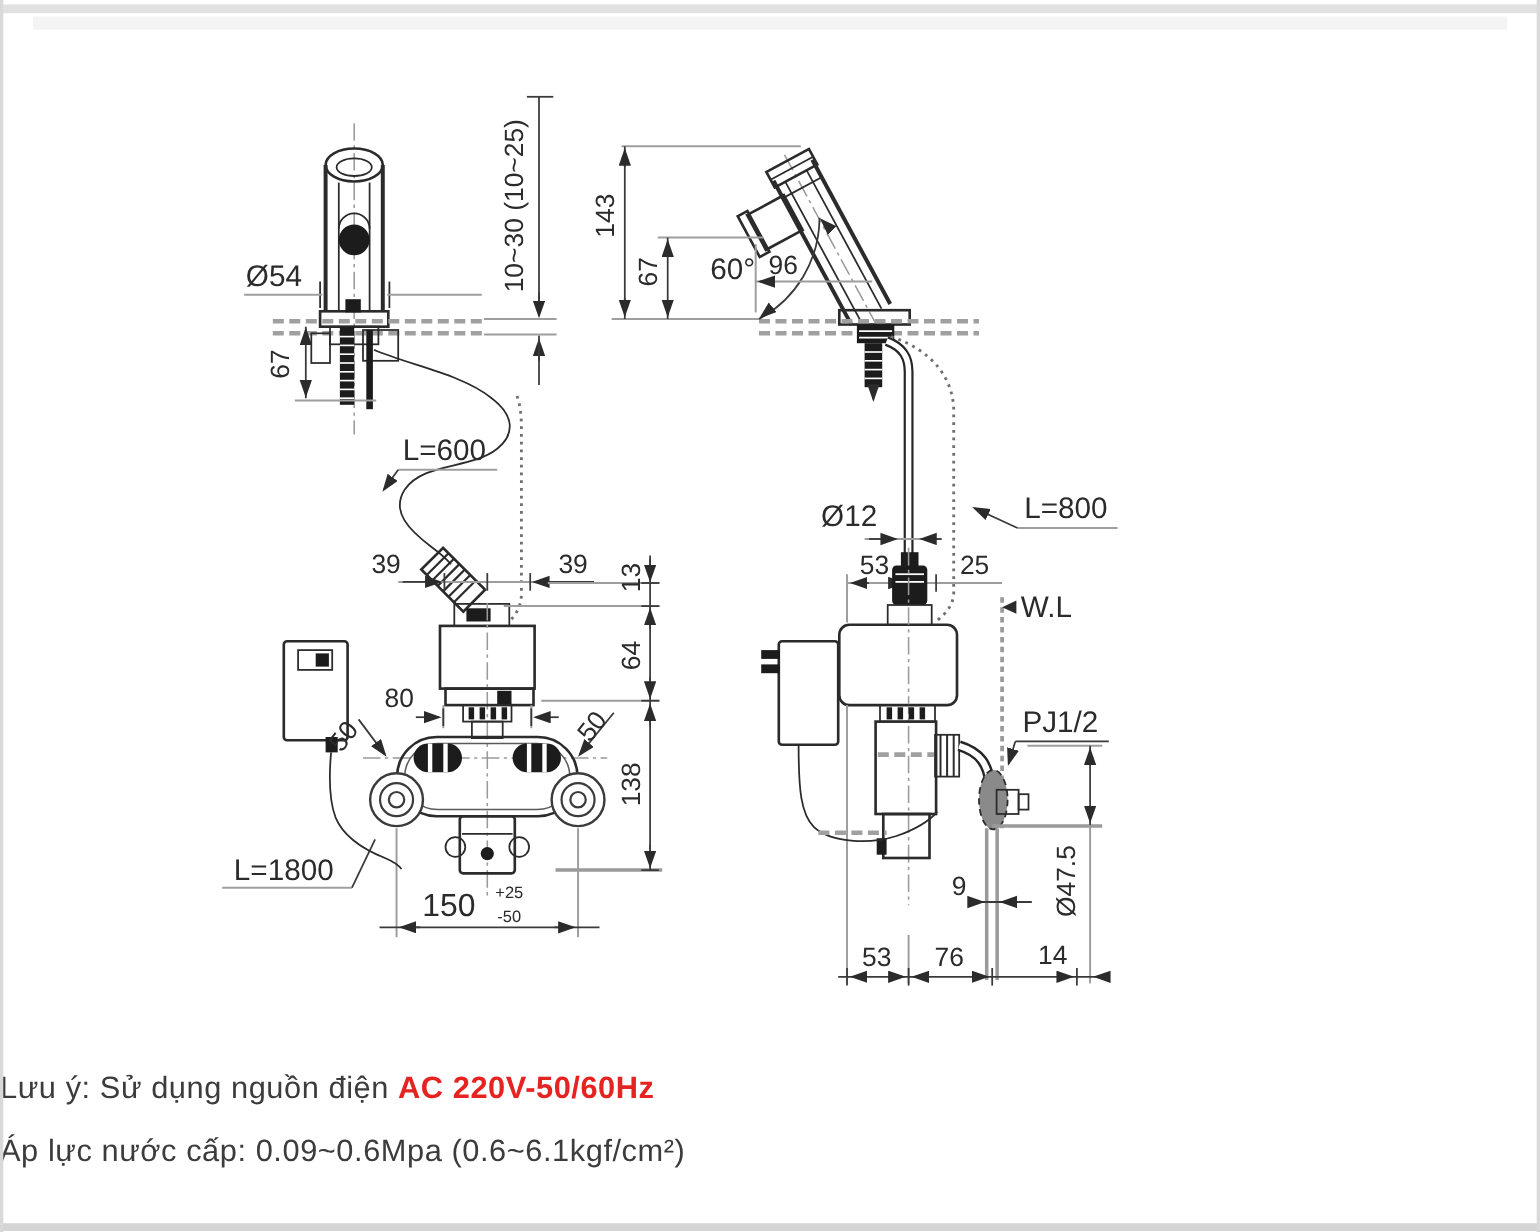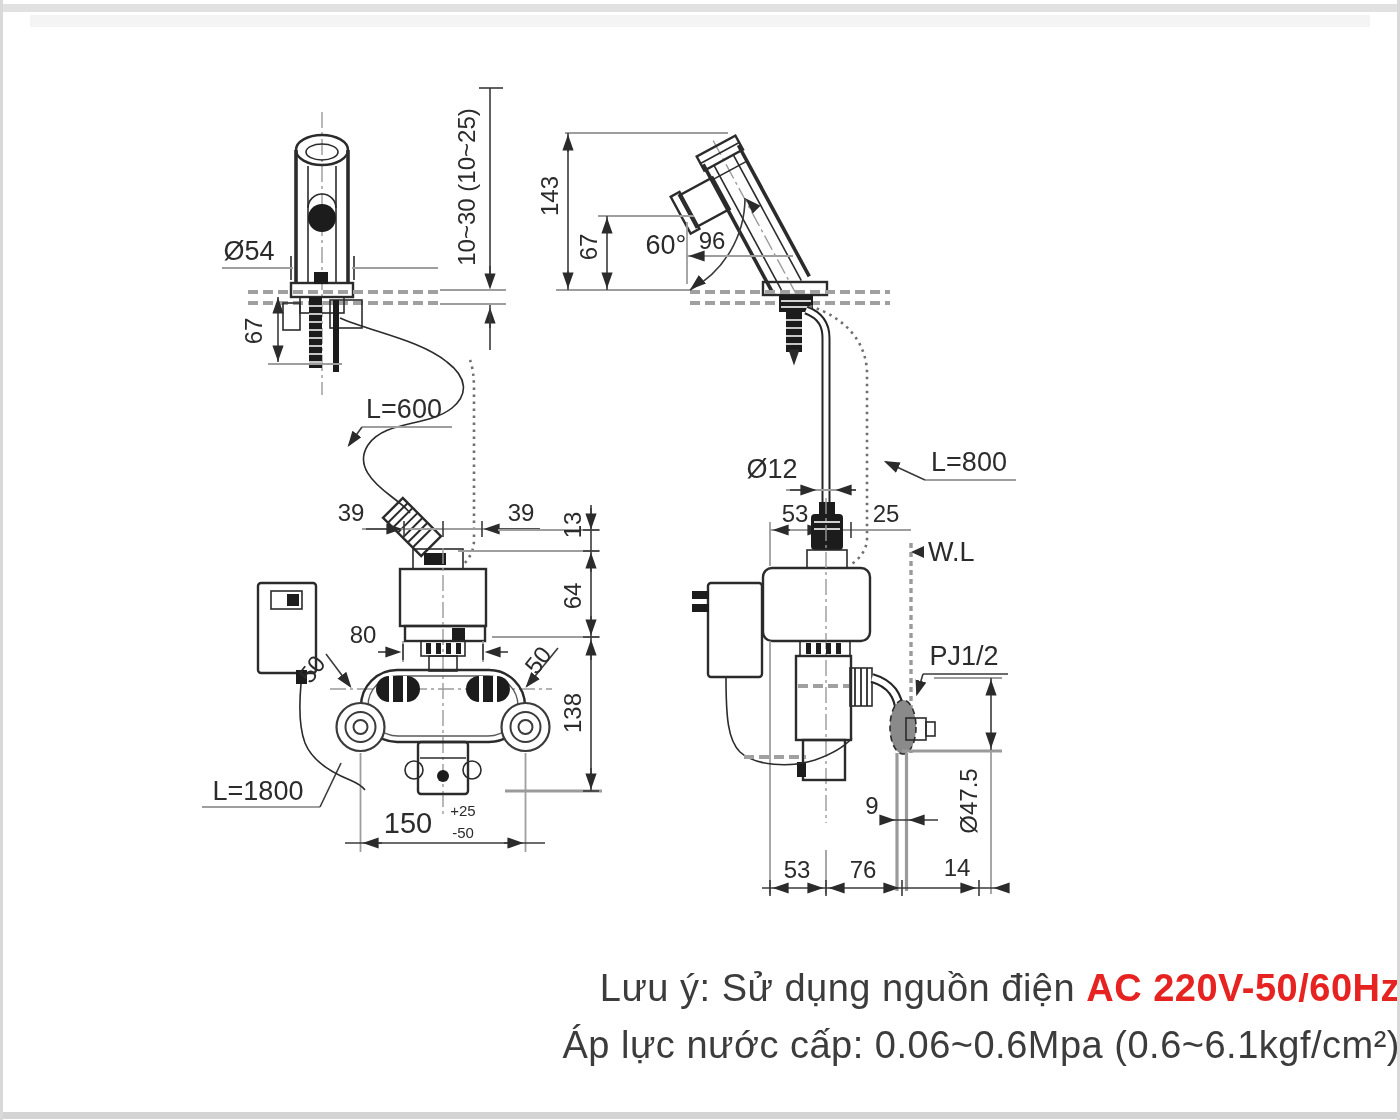--- a/index.html
+++ b/index.html
@@ -16,22 +16,22 @@
   .cnt {stroke:#a0a0a0;stroke-width:4.2;fill:none;stroke-dasharray:10 5;}
   .cl  {stroke:#9a9a9a;stroke-width:1.4;fill:none;stroke-dasharray:16 4 3 4;}
   .dot {stroke:#6f6f6f;stroke-width:2.6;fill:none;stroke-dasharray:2.5 4.5;}
   .wl  {stroke:#9a9a9a;stroke-width:3.4;fill:none;stroke-dasharray:5 4;}
   .drk {fill:#1c1c1c;stroke:none;}
   .t   {font-family:"Liberation Sans", sans-serif;font-size:24px;fill:#2b2b2b;}
   .tl  {font-family:"Liberation Sans", sans-serif;font-size:27px;fill:#2b2b2b;}
   .ts  {font-family:"Liberation Sans", sans-serif;font-size:15px;fill:#2b2b2b;}
   .t30 {font-family:"Liberation Sans", sans-serif;font-size:29px;fill:#2b2b2b;}
   
-  .notes{position:absolute;left:0;right:0;top:960px;text-align:right;
-         color:#3c3c3c;font-size:38px;line-height:57px;letter-spacing:0.5px;}
+  .notes{position:absolute;left:0;right:0;top:960px;text-align:left;
+         color:#3c3c3c;font-size:28px;line-height:57px;letter-spacing:0.5px;}
   .notes .red{font-weight:bold;}
   .edge{position:absolute;background:#d9d9d9;}
 </style>
 </head>
 <body>
 
 <div class="stage">
 
 <svg width="1400" height="1120" viewBox="0 0 1400 1120">
   <defs>
@@ -383,19 +383,19 @@
   <text class="t" transform="rotate(-90 969 801)" x="969" y="801" text-anchor="middle" dy="0.35em">Ø47.5</text>
   <text class="t" x="957" y="876" text-anchor="middle">14</text>
   <text class="t" x="797" y="878" text-anchor="middle">53</text>
   <text class="t" x="863" y="878" text-anchor="middle">76</text>
 </svg>
 
 <div class="notes">
   <div>
     <span>Lưu ý: Sử dụng  nguồn điện </span><span class="red" id="power-red" style="color: rgb(230, 35, 33);">AC 220V-50/60Hz</span>
   </div>
-  <div>Áp lực nước cấp: 0.06~0.6Mpa (0.6~6.1kgf/cm²)</div>
+  <div>Áp lực nước cấp: 0.09~0.6Mpa (0.6~6.1kgf/cm²)</div>
 </div>
 
 <div class="edge" style="left:0;top:0;width:3px;height:1120px;"></div>
 <div class="edge" style="right:0;top:0;width:3px;height:1120px;"></div>
 
 </div>
 
 </body></html>

